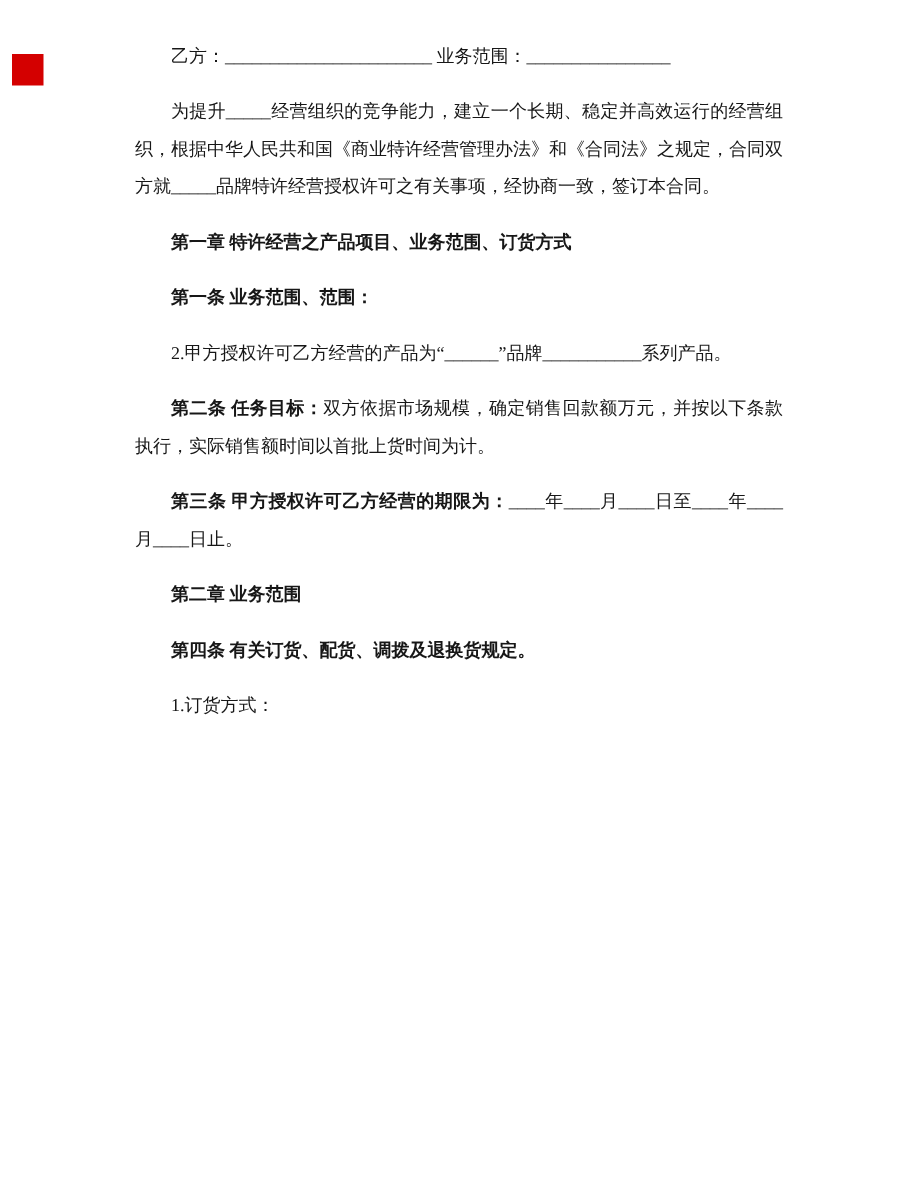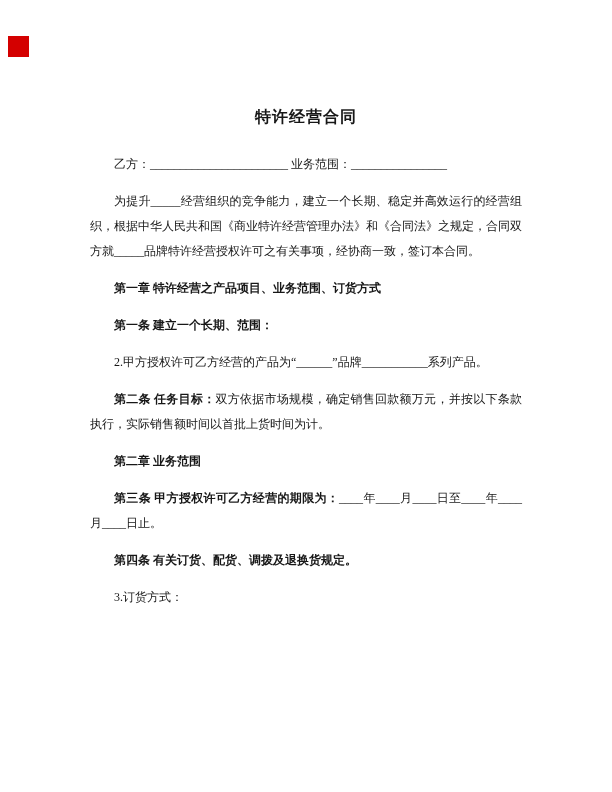--- a/index.html
+++ b/index.html
@@ -45,26 +45,25 @@
     word-break: break-all;
   }
   p.para.heading { font-weight: bold; }
   span.b { font-weight: bold; }
 </style>
 </head>
 <body>
 
 <div class="page" style="background: rgb(255, 255, 255); color: rgb(23, 23, 23);">
   <div class="red-marker" style="background: rgb(212, 0, 0);"></div>
-  <h1 class="doc-title">特许经营合同</h1>
   <div class="doc-body">
       <p class="para"><span>乙方：_______________________ 业务范围：________________</span></p>
       <p class="para"><span>为提升_____经营组织的竞争能力，建立一个长期、稳定并高效运行的经营组织，根据中华人民共和国《商业特许经营管理办法》和《合同法》之规定，合同双方就_____品牌特许经营授权许可之有关事项，经协商一致，签订本合同。</span></p>
       <p class="para heading"><span class="b">第一章 特许经营之产品项目、业务范围、订货方式</span></p>
-      <p class="para heading"><span class="b">第一条 建立一个长期、范围：</span></p>
+      <p class="para heading"><span class="b">第一条 业务范围、范围：</span></p>
       <p class="para"><span>2.甲方授权许可乙方经营的产品为“______”品牌___________系列产品。</span></p>
       <p class="para"><span class="b">第二条 任务目标：</span><span>双方依据市场规模，确定销售回款额万元，并按以下条款执行，实际销售额时间以首批上货时间为计。</span></p>
+      <p class="para"><span class="b">第三条 甲方授权许可乙方经营的期限为：</span><span>____年____月____日至____年____月____日止。</span></p>
       <p class="para heading"><span class="b">第二章 业务范围</span></p>
-      <p class="para"><span class="b">第三条 甲方授权许可乙方经营的期限为：</span><span>____年____月____日至____年____月____日止。</span></p>
       <p class="para heading"><span class="b">第四条 有关订货、配货、调拨及退换货规定。</span></p>
-      <p class="para"><span>3.订货方式：</span></p>
+      <p class="para"><span>1.订货方式：</span></p>
     </div>
 </div>
 
 </body></html>

